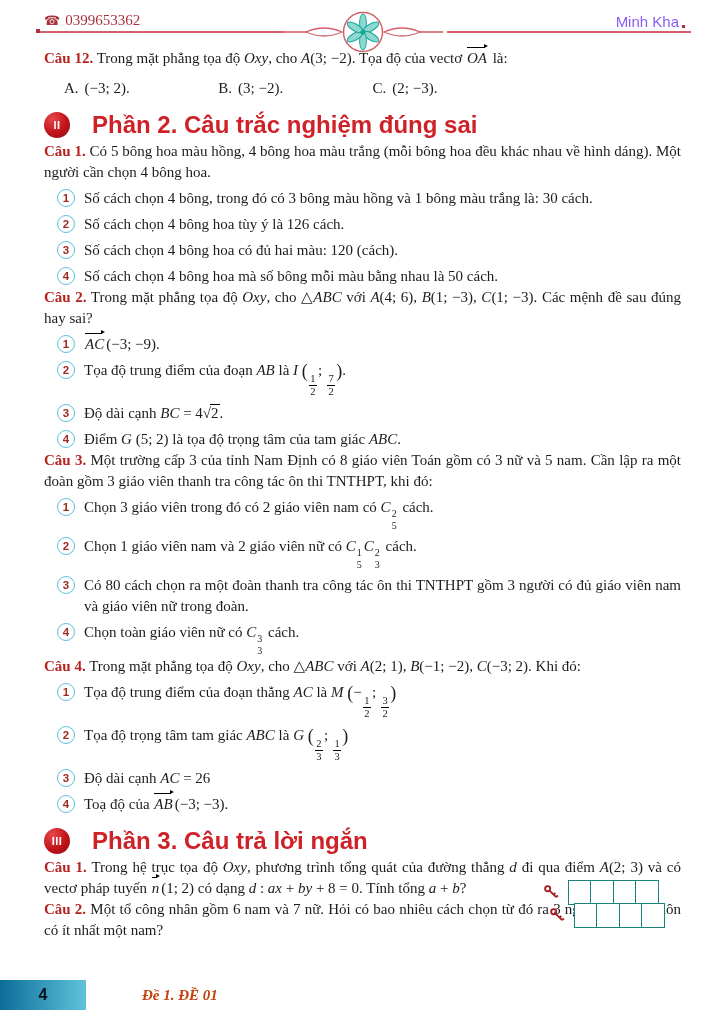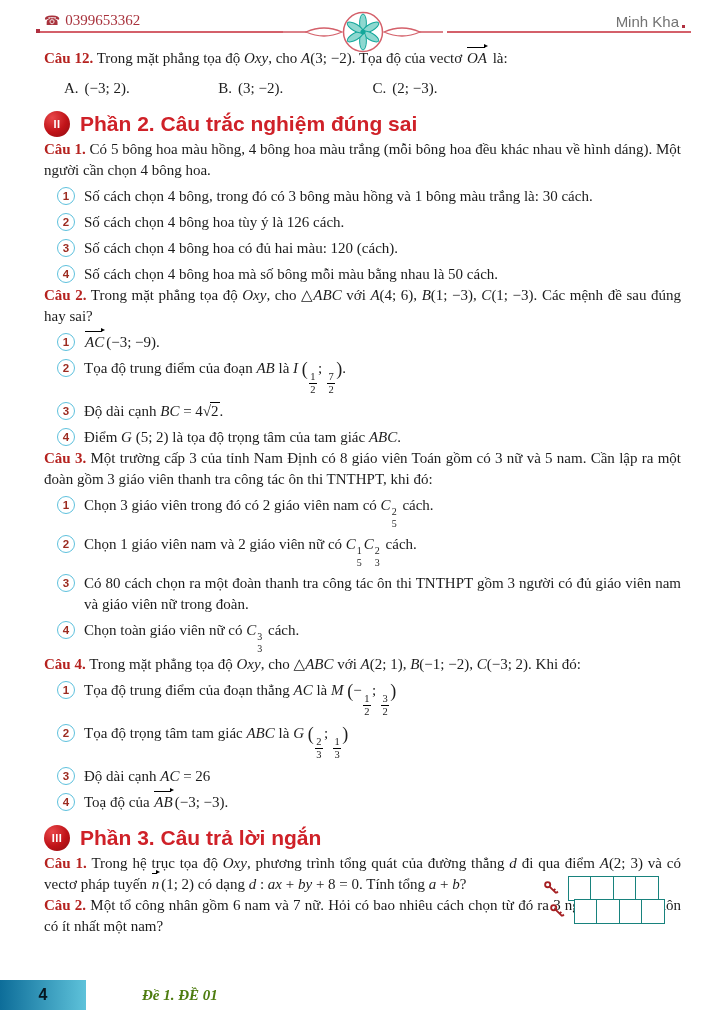--- a/index.html
+++ b/index.html
@@ -5,45 +5,45 @@
   *{box-sizing:border-box;margin:0;padding:0}
   html,body{width:725px;height:1024px}
   body{position:relative;background:#ffffff;overflow:hidden;
        font-family:"Liberation Serif","DejaVu Serif",serif;font-size:15px;color:#1c1c1c}
 
   
   .hdr{position:relative;height:48px}
   .phone{position:absolute;left:44px;top:12px;display:flex;align-items:center;gap:5px;
          color:#a8323c;font-size:15px}
   .phone .ic{font-size:13px;line-height:1}
-  .brand{position:absolute;right:40px;top:13px;color:#737373;font-size:15px;
+  .brand{position:absolute;right:40px;top:13px;color:#8b5cf6;font-size:15px;
          font-family:"Liberation Sans","DejaVu Sans",sans-serif}
   .brand::after{content:"";display:inline-block;width:3px;height:3px;background:#b03040;
                 margin-left:3px;vertical-align:-1px}
   .hline{position:absolute;top:31px;height:1.6px;background:#d4606a}
   .hline.l{left:38px;width:calc(50% - 118px)}
   .hline.r{right:34px;width:calc(50% - 118px)}
   .hline.l::before{content:"";position:absolute;left:-2px;top:-2px;width:4px;height:4px;background:#b03040}
   .orn{position:absolute;left:50%;top:9px;transform:translateX(-50%)}
 
   
   .content{padding:0 44px}
   .stem{text-align:justify;line-height:21px;}
   .qlbl{color:#b5221f;font-weight:bold}
   .options{display:flex;margin-top:9px;padding-left:20px;line-height:21px}
   .opt{width:25%}
   .opt .ol-lbl{margin-right:6px}
 
-  .part-heading{display:flex;align-items:center;gap:10px;margin:12px 0 2px}
+  .part-heading{display:flex;align-items:center;gap:22px;margin:12px 0 2px}
   .badge{width:26px;height:26px;border-radius:50%;flex:0 0 auto;
          background:radial-gradient(circle at 32% 26%,#e8474a 0%,#c01318 55%,#8e0d12 100%);
          color:#fff;display:flex;align-items:center;justify-content:center;
          font:bold 11px "Liberation Sans","DejaVu Sans",sans-serif;letter-spacing:.5px}
   .ptitle{font-family:"Liberation Sans","DejaVu Sans",sans-serif;font-weight:bold;
-          font-size:21px;color:#cf2128}
+          font-size:24px;color:#cf2128}
   .intro{text-align:justify;line-height:21px;margin-top:6px}
 
   .item{display:flex;align-items:flex-start;gap:9px;margin:5px 0 0 13px;line-height:21px}
   .circ{flex:0 0 auto;width:18px;height:18px;border:1.5px solid #5ec1dd;border-radius:50%;
         display:flex;align-items:center;justify-content:center;margin-top:1px;
         font:bold 11.5px "Liberation Sans","DejaVu Sans",sans-serif;color:#9c2b20}
   .itext{flex:1;text-align:justify}
 
   
   i{font-family:"Liberation Serif","DejaVu Serif",serif}
@@ -67,21 +67,21 @@
   .abox{width:24px;height:25px;border:1.6px solid #18827d;background:#fff;margin-left:-1.6px}
   .abox:first-child{margin-left:0}
   .ans1{right:22px;top:23px}
   .ans2{right:16px;top:4px}
 
   
   .footer{position:absolute;left:0;bottom:14px;width:100%;display:flex;align-items:center}
   .pagebox{width:86px;height:30px;background:linear-gradient(90deg,#0d6d99 0%,#5ec2da 100%);
            display:flex;align-items:center;justify-content:center;
            font:bold 16px "Liberation Sans","DejaVu Sans",sans-serif;color:#06141f}
-  .deck{margin-left:56px;font-style:italic;font-weight:bold;color:#4d7c0f;font-size:15px}
+  .deck{margin-left:56px;font-style:italic;font-weight:bold;color:#c2410c;font-size:15px}
 </style>
 </head>
 <body>
 
 <div class="hdr">
   <div class="phone">
     <span class="ic">☎</span>
     <span>0399653362</span>
   </div>
   <div class="hline l"></div>

